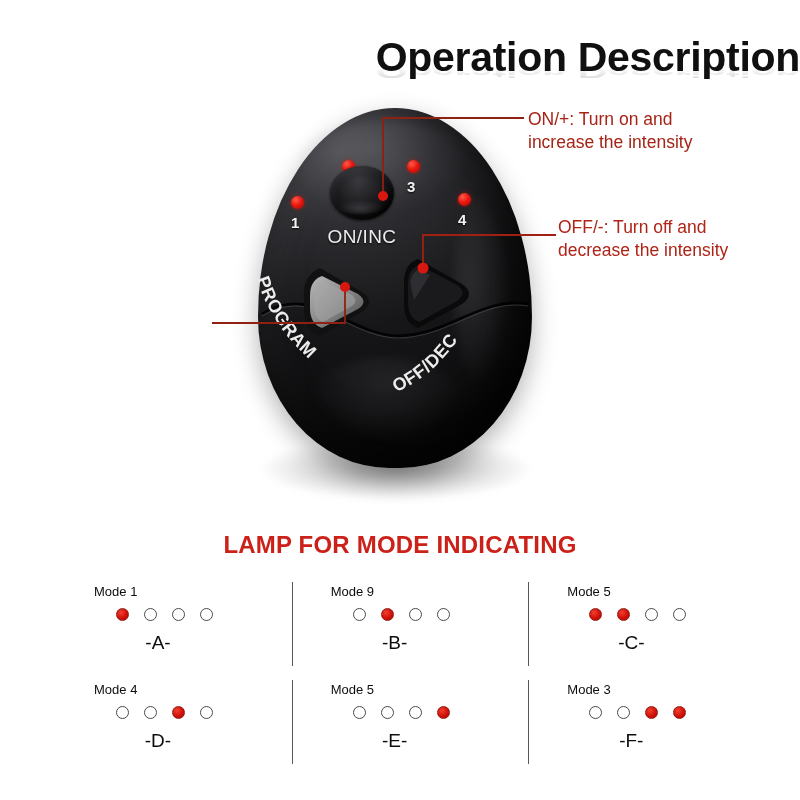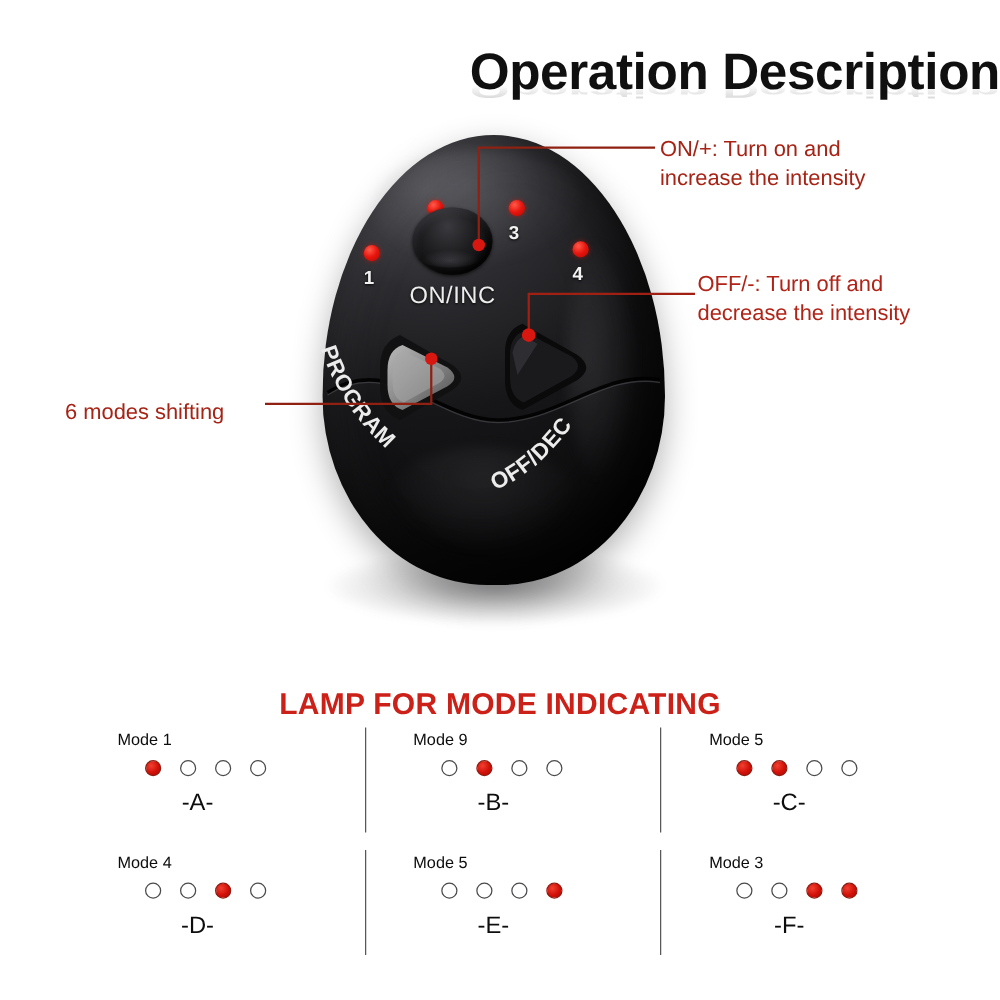--- a/index.html
+++ b/index.html
@@ -120,21 +120,21 @@
     font-family:"Liberation Sans", sans-serif;
   }
   .callout-text.c-on  { left:528px; top:108px; width:260px; color:#a62315; }
   .callout-text.c-off { left:558px; top:216px; width:240px; color:#b02317; }
   .callout-text.c-prg { left:52px;  top:318px; width:210px; color:#a62315; }
   .lines-svg { position:absolute; left:0; top:0; width:800px; height:800px; pointer-events:none; }
 
   
   .lamp-heading {
     position:absolute; left:0; top:531px; width:800px; text-align:center;
-    color:#cc2118; font-size:24px; font-weight:bold; letter-spacing:0.2px;margin-top:19px;
+    color:#cc2118; font-size:24px; font-weight:bold; letter-spacing:0.2px;
   }
   .modes-grid {
     position:absolute; left:56px; top:578px; width:710px; height:196px;
     display:grid; grid-template-columns:1fr 1fr 1fr; grid-template-rows:1fr 1fr;
   }
   .mode-cell { position:relative; padding-top:6px; }
   .mode-cell.divider::after {
     content:""; position:absolute; right:0px; top:4px; width:1px; height:84px;
     background:#58585a;
   }
@@ -242,21 +242,20 @@
 
   <div class="callout-text c-off">
     <div>OFF/-: Turn off and</div>
     <div>decrease the intensity</div>
   </div>
   <div class="callout-text c-on">
     <div>ON/+: Turn on and</div>
     <div>increase the intensity</div>
   </div>
   <div class="callout-text c-prg">
-    <div>6 modes shifting</div>
   </div>
 
   <div class="lamp-heading">LAMP FOR MODE INDICATING</div>
 
   <div class="modes-grid">
     <div class="mode-cell divider">
       <div class="mode-title">Mode 1</div>
       <div class="lamp-row">
           <div class="lamp on"></div>
           <div class="lamp"></div>

